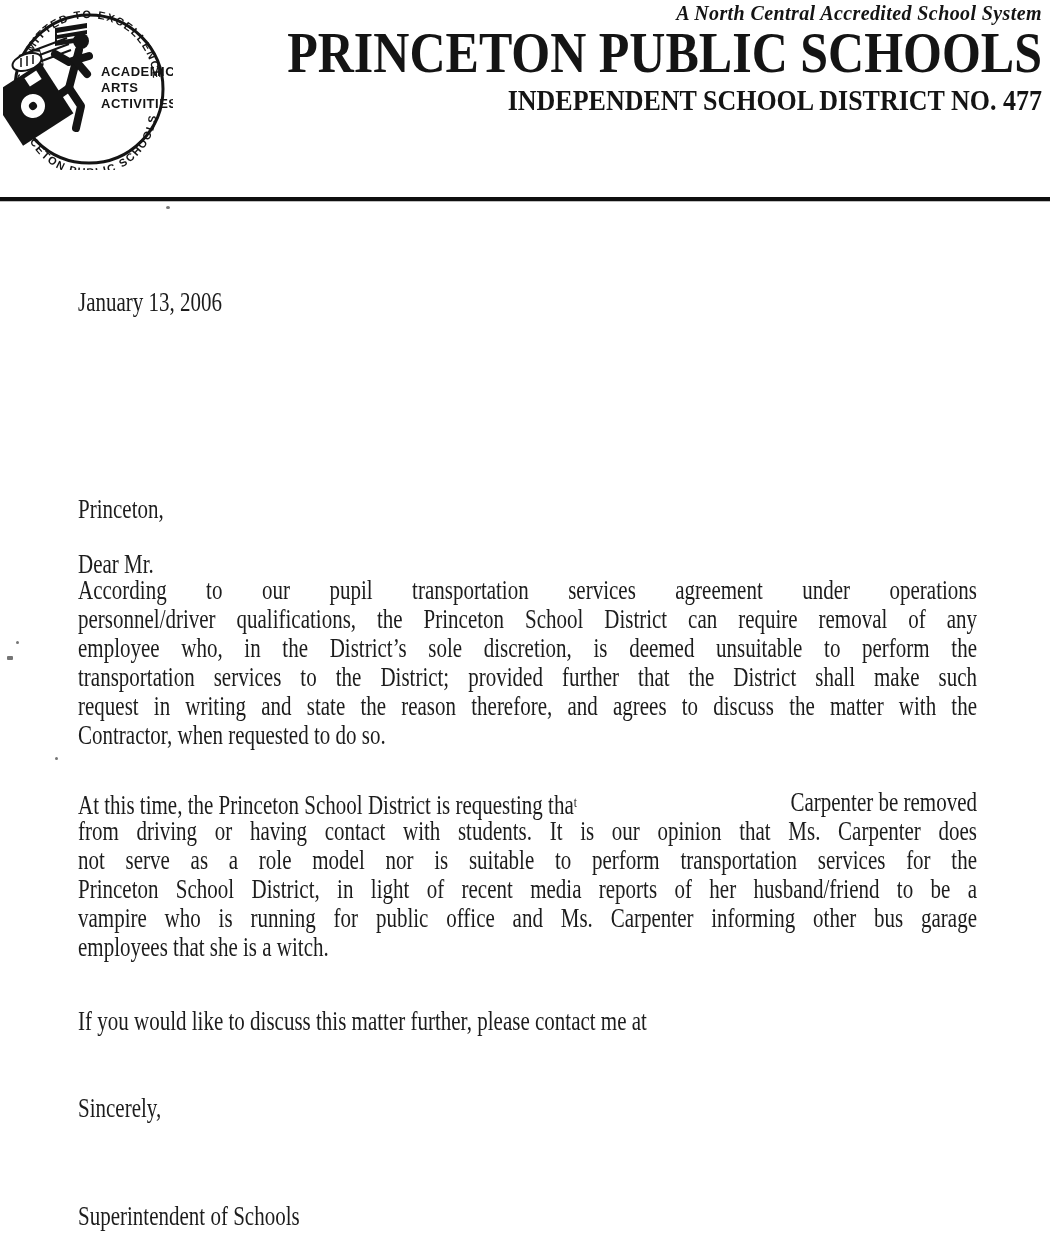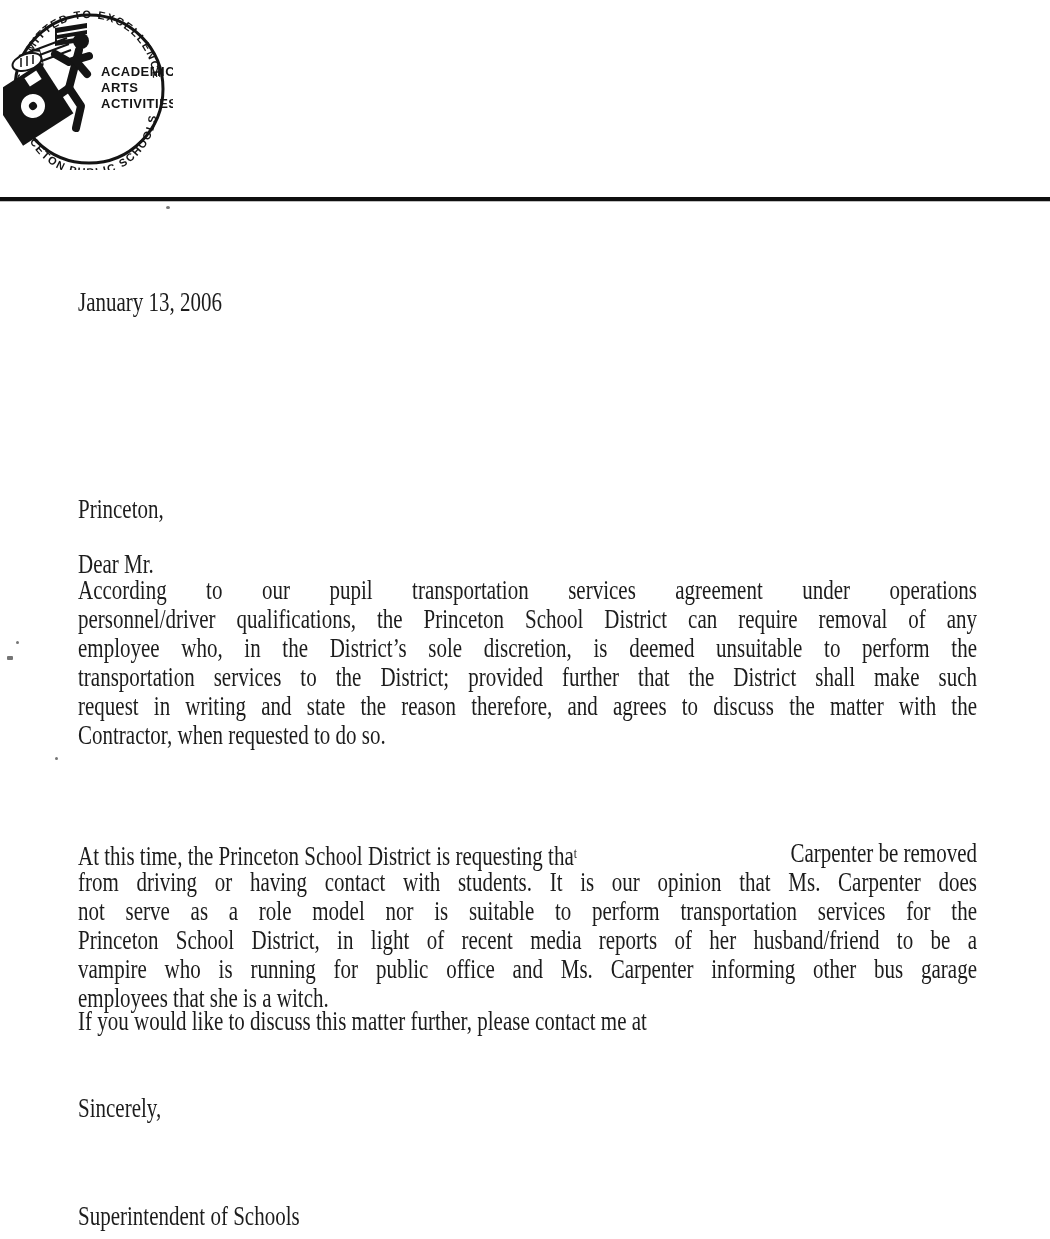--- a/index.html
+++ b/index.html
@@ -82,39 +82,44 @@
         <circle cx="30" cy="96" r="4" fill="#141414"></circle>
         <rect x="38" y="68" width="14" height="10" fill="#ffffff"></rect>
       </g>
 
       <text class="motto-text" x="98" y="66">ACADEMICS</text>
       <text class="motto-text" x="98" y="82">ARTS</text>
       <text class="motto-text" x="98" y="98">ACTIVITIES</text>
     </svg>
   </div>
 
+  <div class="header-right">
+    <div class="tagline">A North Central Accredited School System</div>
+    <div class="school-name">PRINCETON PUBLIC SCHOOLS</div>
+    <div class="district">INDEPENDENT SCHOOL DISTRICT NO. 477</div>
+  </div>
 
   <div class="rule"></div>
 
   <div class="abs txt" style="top:290px">January 13, 2006</div>
 
   <div class="abs txt" style="top:497px">Princeton,</div>
 
   <div class="abs txt" style="top:552px">Dear Mr.</div>
 
   <div class="abs" style="top:578px">
     <div class="txt just">According to our pupil transportation services agreement under operations</div>
     <div class="txt just">personnel/driver qualifications, the Princeton School District can require removal of any</div>
     <div class="txt just">employee who, in the District’s sole discretion, is deemed unsuitable to perform the</div>
     <div class="txt just">transportation services to the District; provided further that the District shall make such</div>
     <div class="txt just">request in writing and state the reason therefore, and agrees to discuss the matter with the</div>
     <div class="txt">Contractor, when requested to do so.</div>
   </div>
 
-  <div class="abs" style="top:841px">
+  <div class="abs" style="top:790px">
     <div class="txt flexline">
       <span><span>At this time, the Princeton School District is requesting tha</span><span class="sup">t</span></span>
       <span>Carpenter be removed</span>
     </div>
     <div class="txt just">from driving or having contact with students.  It is our opinion that Ms. Carpenter  does</div>
     <div class="txt just">not serve as a role model nor is suitable to perform transportation services for the</div>
     <div class="txt just">Princeton School District, in light of recent media reports of her husband/friend to be a</div>
     <div class="txt just">vampire who is running for public office and Ms. Carpenter informing other bus garage</div>
     <div class="txt">employees that she is a witch.</div>
   </div>

